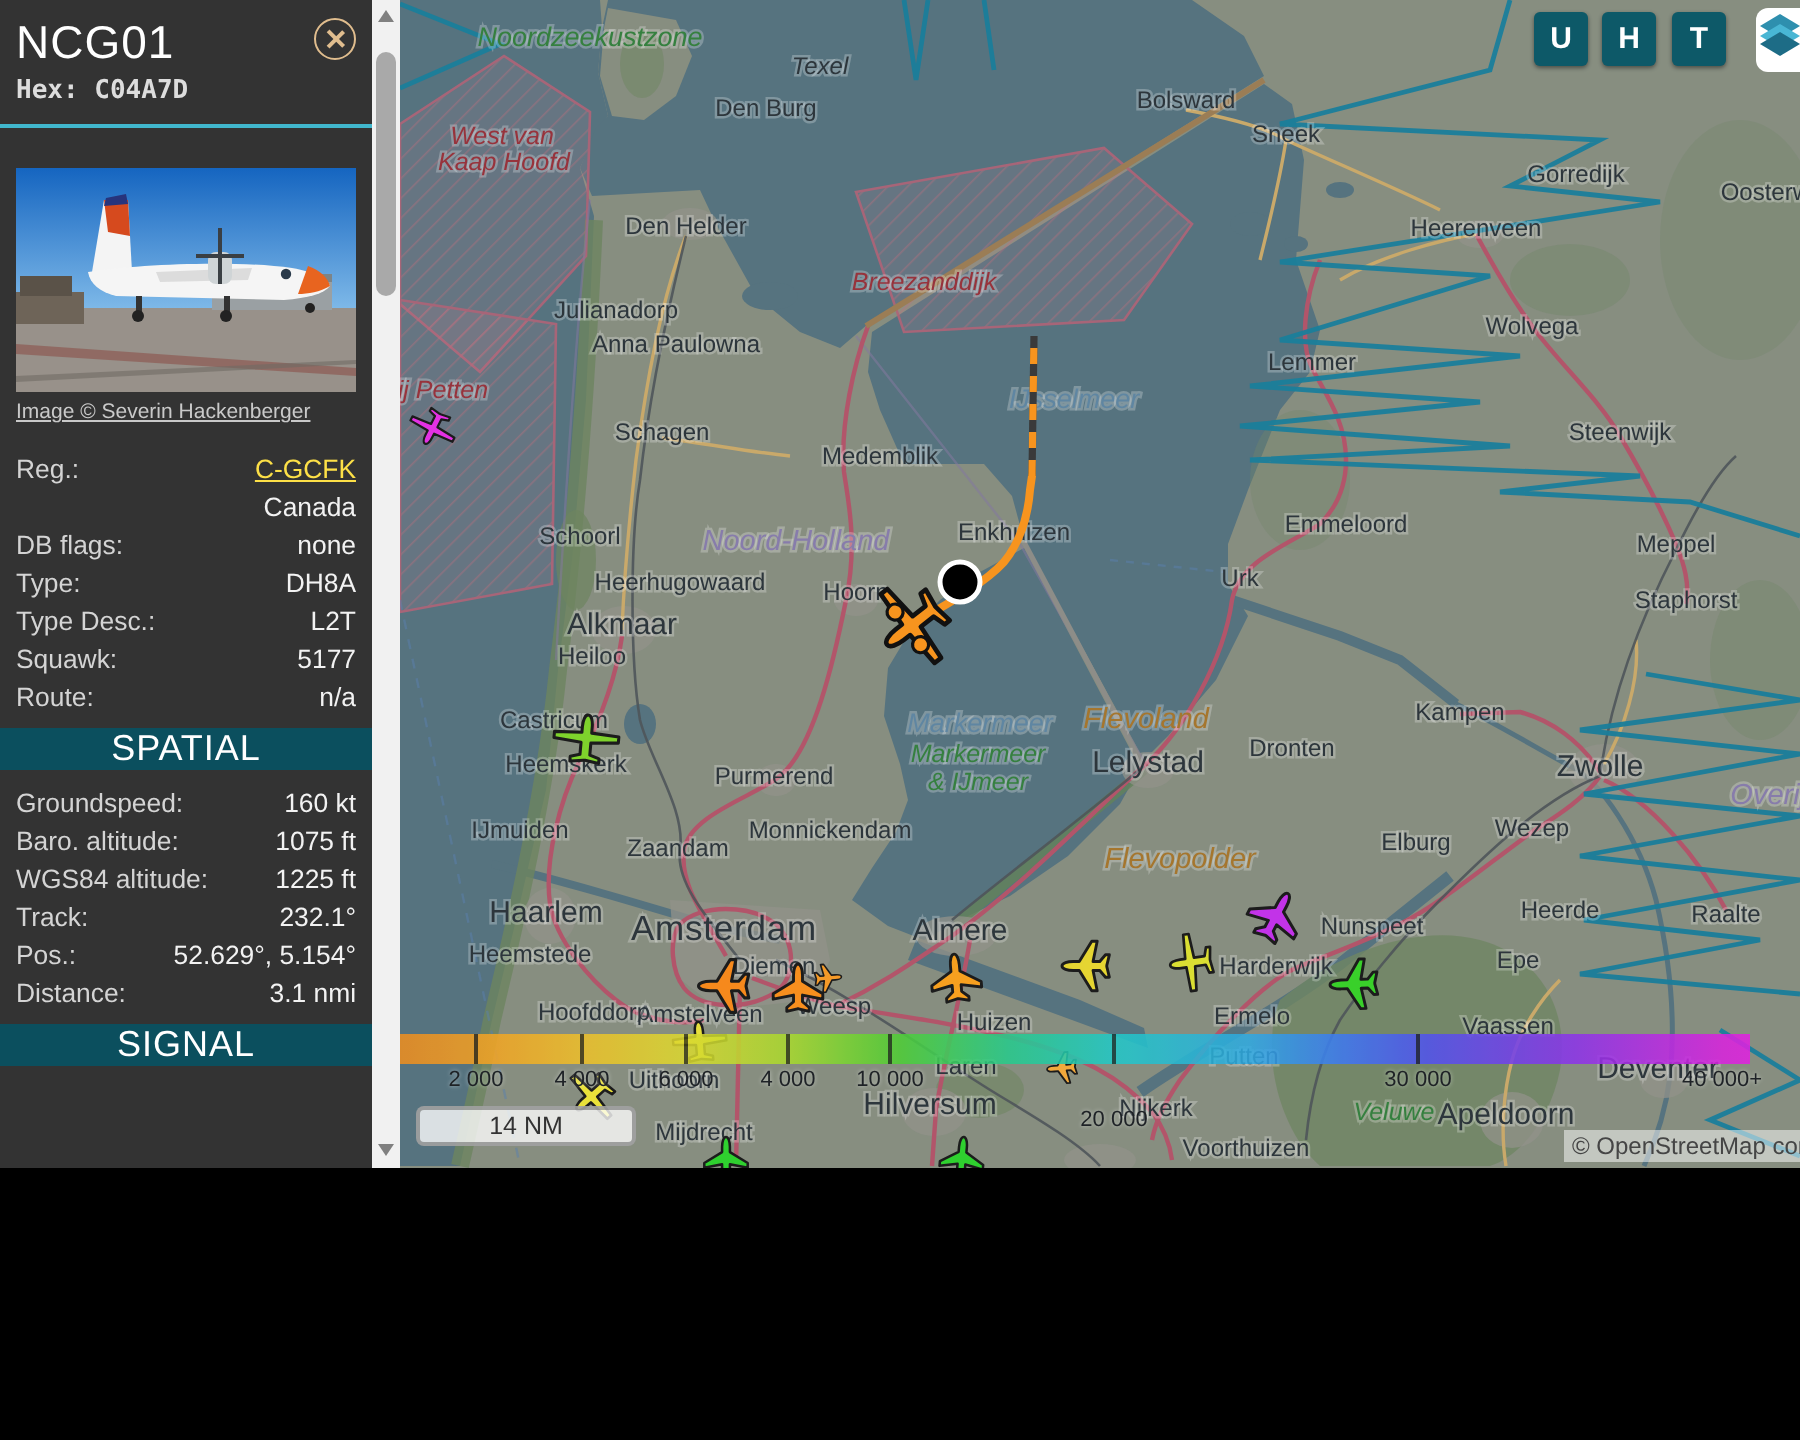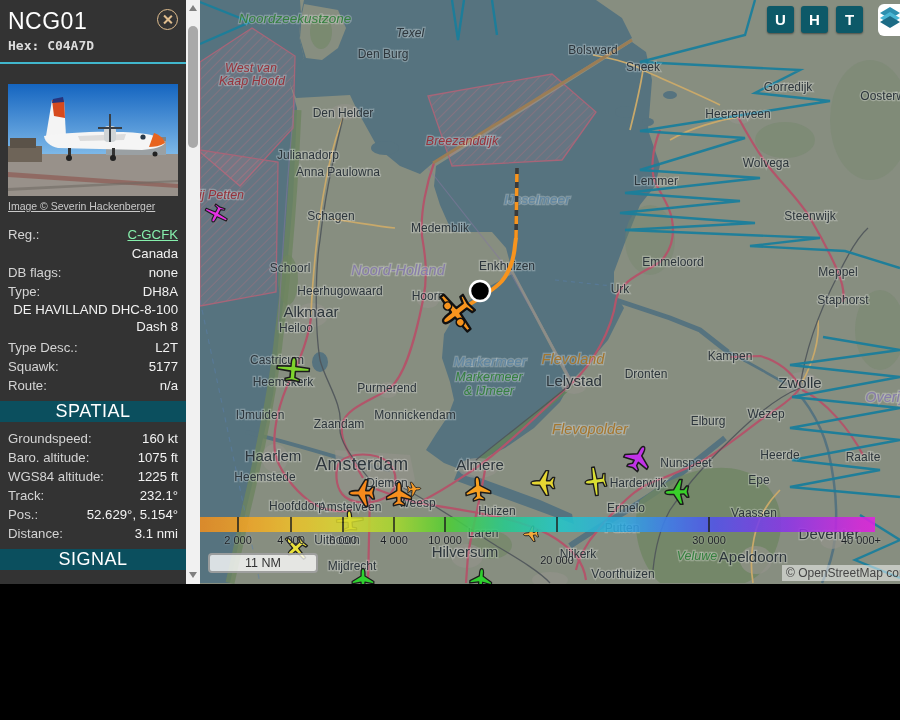--- a/index.html
+++ b/index.html
@@ -14,21 +14,21 @@
   #sb-close{position:absolute;right:8px;top:9px;width:19px;height:19px;border:1.5px solid #e0bd8e;border-radius:50%;cursor:pointer;}
   #sb-close:before,#sb-close:after{content:"";position:absolute;left:9px;top:4px;width:1.5px;height:11px;background:#e0bd8e;}
   #sb-close:before{transform:rotate(45deg);}  #sb-close:after{transform:rotate(-45deg);}
   #sb-divider{border-bottom:2px solid #41b7cd;margin-top:9px;}
   #sb-photo{margin:20px 8px 0 8px;width:170px;height:112px;background:#245a8c;overflow:hidden;}
   #sb-credit{font-size:10.5px;color:#c9c9c9;margin:4px 8px 0 8px;text-decoration:underline;}
   .rows{margin-top:13px;font-size:13.2px;}
   .row{display:flex;justify-content:space-between;line-height:19px;padding:0 8px;}
   .row .lab{color:#d4d4d4;white-space:nowrap;}
   .row .val{color:#f2f2f2;text-align:right;}
-  .row .val.link{text-decoration:underline;color:#86efac;cursor:pointer;}
+  .row .val.link{text-decoration:underline;color:#fde047;cursor:pointer;}
   .row.wide{display:block;text-align:right;line-height:16.5px;padding:1px 8px 3px 8px;color:#f2f2f2;}
   .sec-head{margin-top:6px;height:21px;line-height:21px;background:#0b4f5e;color:#fff;
             text-align:center;font-size:18px;letter-spacing:.5px;}
 
   
   #scrollbar{position:absolute;left:186px;top:0;width:14px;height:584px;background:#f1f1f1;}
   #sb-up{position:absolute;left:3px;top:5px;width:0;height:0;border-left:4px solid transparent;border-right:4px solid transparent;border-bottom:6px solid #808080;}
   #sb-down{position:absolute;left:3px;bottom:6px;width:0;height:0;border-left:4px solid transparent;border-right:4px solid transparent;border-top:6px solid #808080;}
   #sb-thumb{position:absolute;left:2px;top:26px;width:10px;height:122px;background:#a9a9a9;border-radius:5px;}
 
@@ -132,21 +132,20 @@
           <span class="val">Canada</span>
         </div>
         <div class="row">
           <span class="lab">DB flags:</span>
           <span class="val">none</span>
         </div>
         <div class="row">
           <span class="lab">Type:</span>
           <span class="val">DH8A</span>
         </div>
-        <div class="row wide">DE HAVILLAND DHC-8-100 Dash 8</div>
         <div class="row">
           <span class="lab">Type Desc.:</span>
           <span class="val">L2T</span>
         </div>
         <div class="row">
           <span class="lab">Squawk:</span>
           <span class="val">5177</span>
         </div>
         <div class="row">
           <span class="lab">Route:</span>
@@ -478,17 +477,17 @@
       </div>
     <div id="layers-btn">
       <svg width="24" height="24" viewBox="0 0 24 24">
         <path d="M12,3 L22,9 L12,15 L2,9 Z" fill="#2e8fae"></path>
         <path d="M12,8 L22,14 L12,20 L2,14 Z" fill="#49b6d4"></path>
         <path d="M12,12 L22,18 L12,24 L2,18 Z" fill="#1d6c86"></path>
       </svg>
     </div>
 
     <div id="scalebar">
-      <span>11 NM</span>
+      <span>14 NM</span>
     </div>
     <div id="attribution">© OpenStreetMap contributors</div>
   </div>
 </div>
 
 </body></html>

